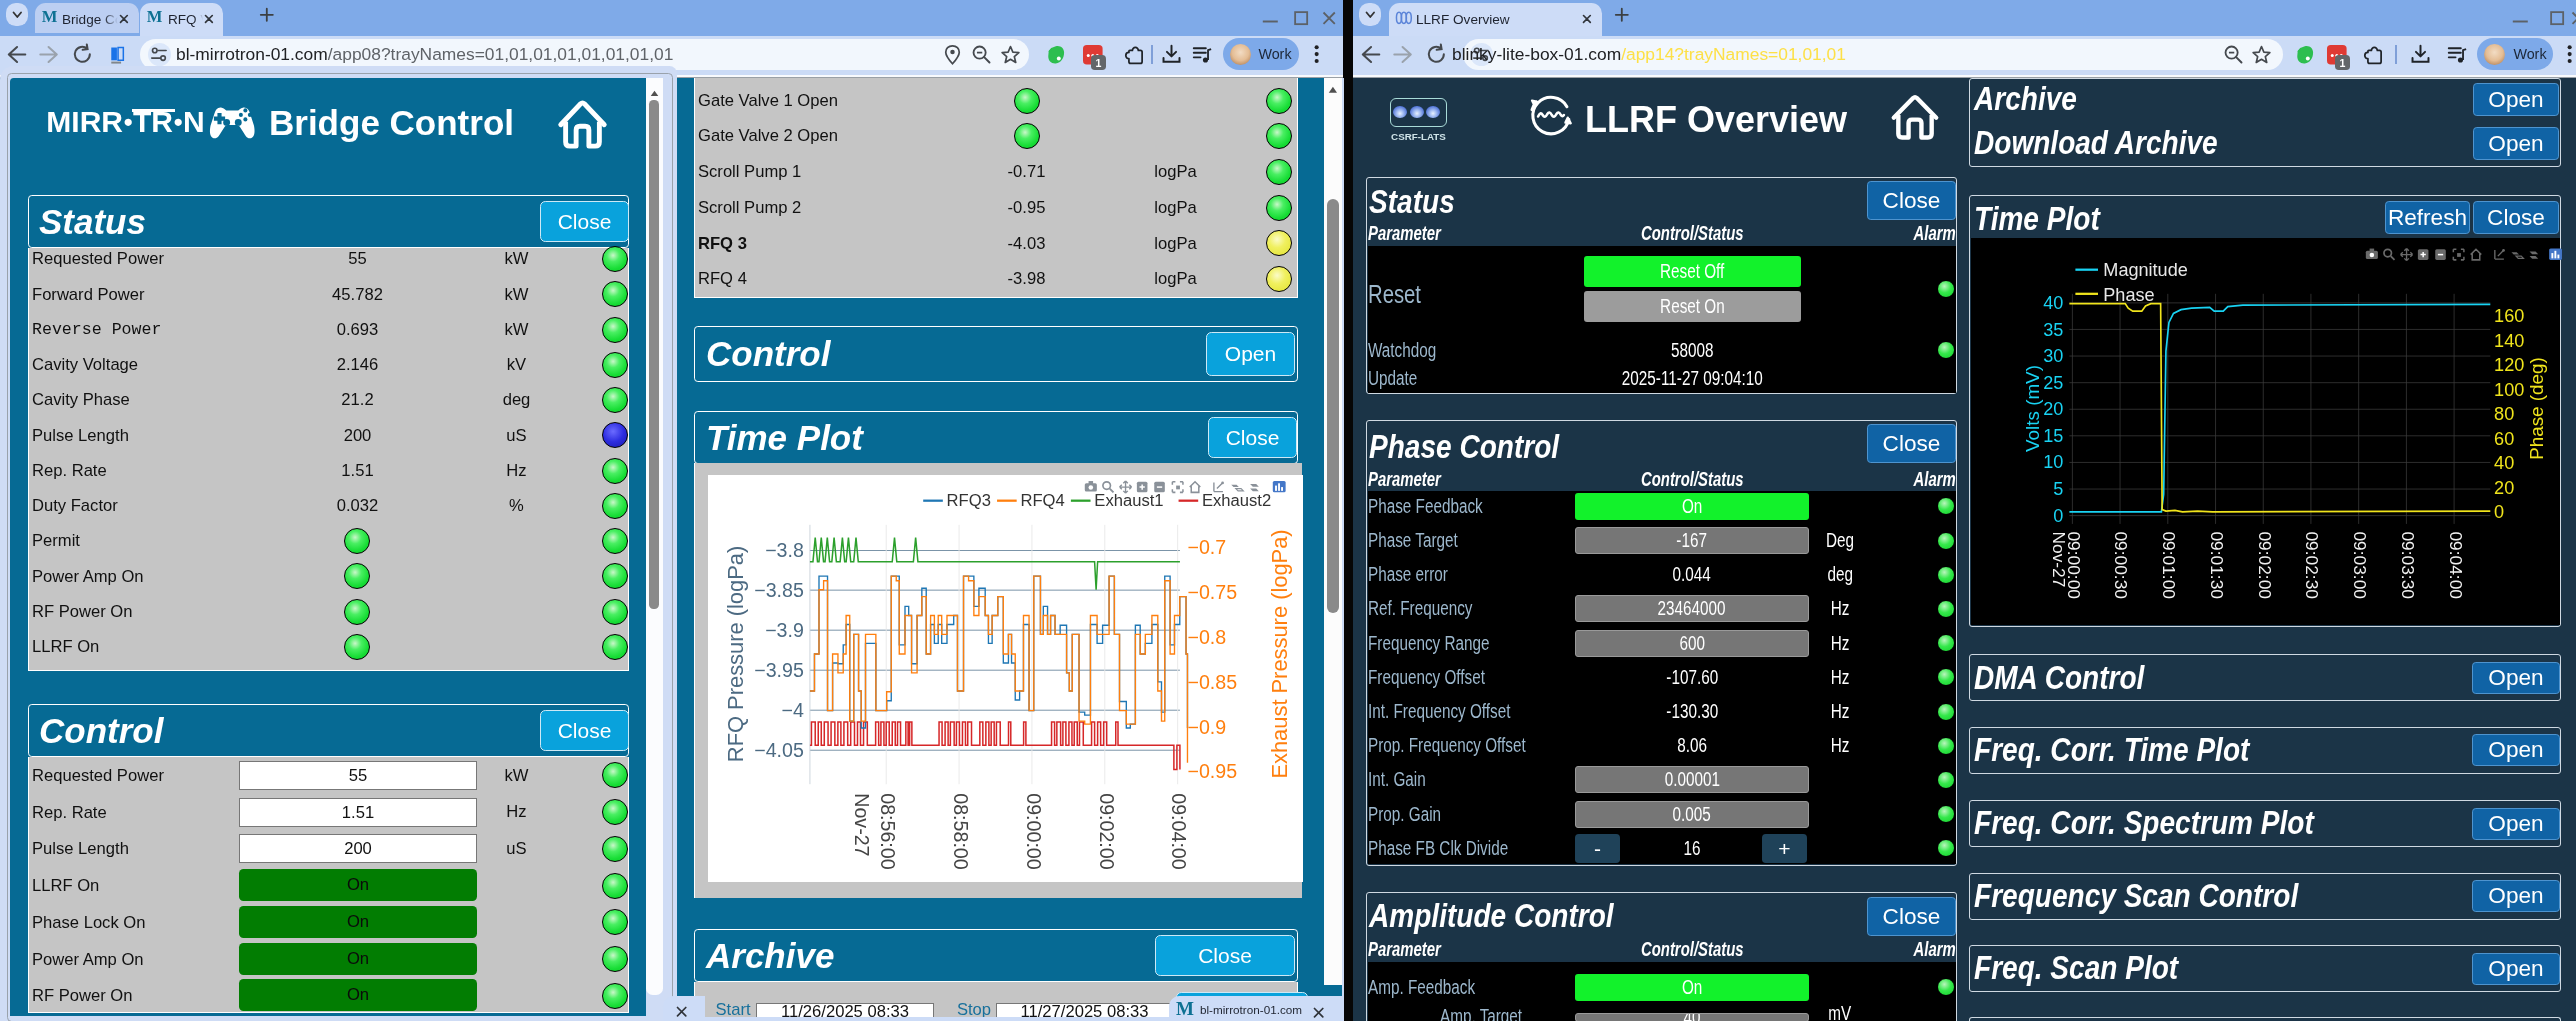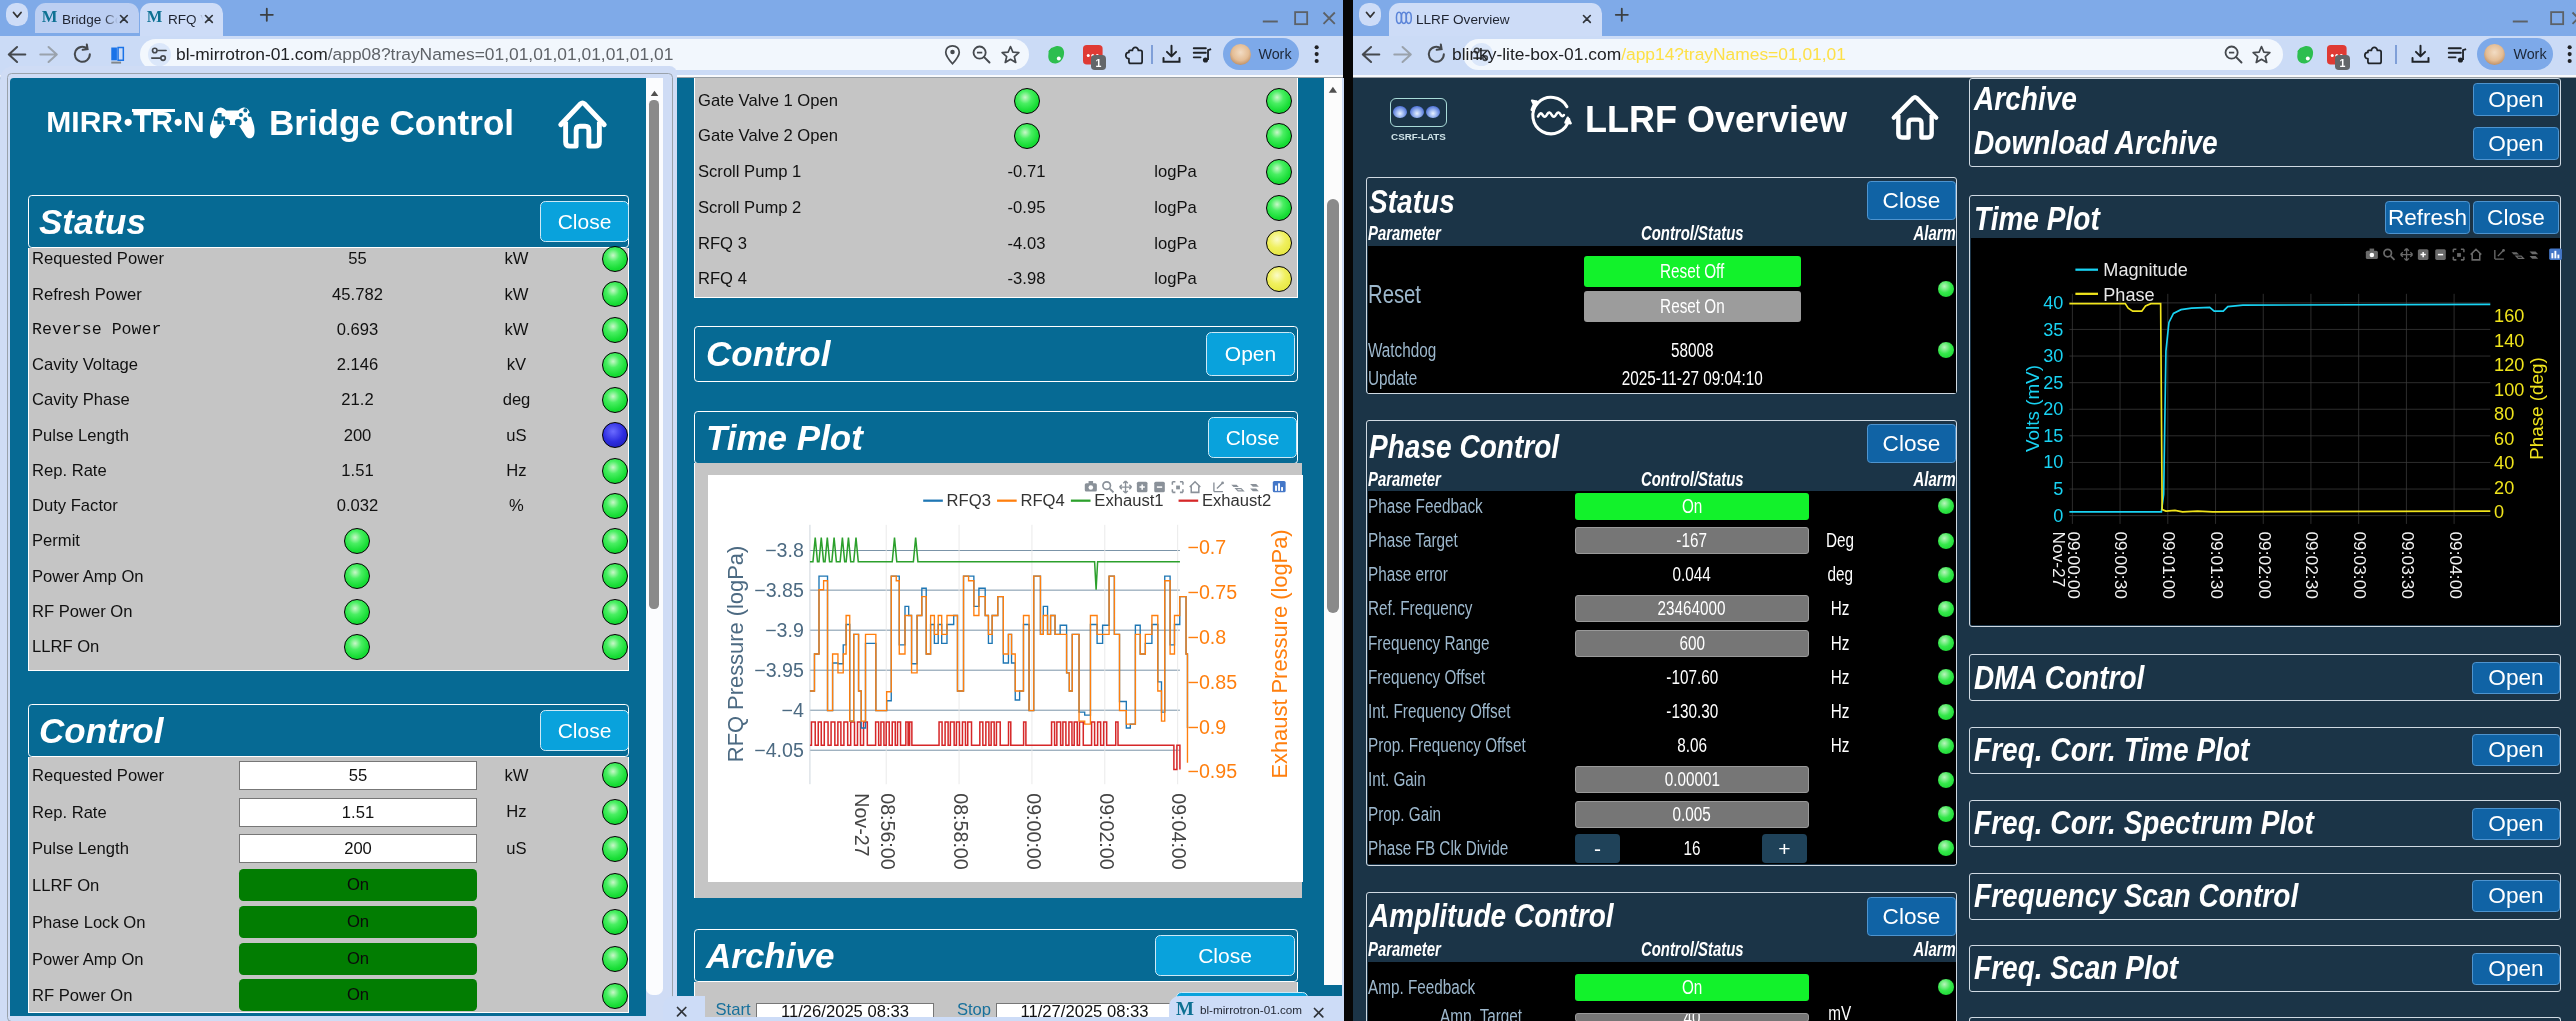--- a/index.html
+++ b/index.html
@@ -215,21 +215,21 @@
 <div class="a" style="left:1014px;top:123px;width:26px;height:26px;border-radius:50%;background:radial-gradient(circle at 42% 35%, #c9f7c9 0%, #49ef62 30%, #17dd35 65%, #0cc226 100%);border:1.9px solid #000;box-sizing:border-box"></div>
 <div class="a" style="left:1266px;top:123px;width:26px;height:26px;border-radius:50%;background:radial-gradient(circle at 42% 35%, #c9f7c9 0%, #49ef62 30%, #17dd35 65%, #0cc226 100%);border:1.9px solid #000;box-sizing:border-box"></div>
 <div class="a" style="left:698px;top:155px;width:249px;height:33px;display:flex;align-items:center;justify-content:flex-start;font-size:16.6px;color:#111;">Scroll Pump 1</div>
 <div class="a" style="left:951px;top:155px;width:151px;height:33px;display:flex;align-items:center;justify-content:center;font-size:16.6px;color:#111;">-0.71</div>
 <div class="a" style="left:1102px;top:155px;width:147px;height:33px;display:flex;align-items:center;justify-content:center;font-size:16.6px;color:#111;">logPa</div>
 <div class="a" style="left:1266px;top:159px;width:26px;height:26px;border-radius:50%;background:radial-gradient(circle at 42% 35%, #c9f7c9 0%, #49ef62 30%, #17dd35 65%, #0cc226 100%);border:1.9px solid #000;box-sizing:border-box"></div>
 <div class="a" style="left:698px;top:191px;width:249px;height:33px;display:flex;align-items:center;justify-content:flex-start;font-size:16.6px;color:#111;">Scroll Pump 2</div>
 <div class="a" style="left:951px;top:191px;width:151px;height:33px;display:flex;align-items:center;justify-content:center;font-size:16.6px;color:#111;">-0.95</div>
 <div class="a" style="left:1102px;top:191px;width:147px;height:33px;display:flex;align-items:center;justify-content:center;font-size:16.6px;color:#111;">logPa</div>
 <div class="a" style="left:1266px;top:195px;width:26px;height:26px;border-radius:50%;background:radial-gradient(circle at 42% 35%, #c9f7c9 0%, #49ef62 30%, #17dd35 65%, #0cc226 100%);border:1.9px solid #000;box-sizing:border-box"></div>
-<div class="a" style="left:698px;top:227px;width:249px;height:33px;display:flex;align-items:center;justify-content:flex-start;font-size:16.6px;color:#111;">RFQ 3</div>
+<div class="a" style="left:698px;top:227px;width:249px;height:33px;display:flex;align-items:center;justify-content:flex-start;font-size:16.6px;color:#111;font-weight:bold;">RFQ 3</div>
 <div class="a" style="left:951px;top:227px;width:151px;height:33px;display:flex;align-items:center;justify-content:center;font-size:16.6px;color:#111;">-4.03</div>
 <div class="a" style="left:1102px;top:227px;width:147px;height:33px;display:flex;align-items:center;justify-content:center;font-size:16.6px;color:#111;">logPa</div>
 <div class="a" style="left:1266px;top:230px;width:26px;height:26px;border-radius:50%;background:radial-gradient(circle at 42% 35%, #fbfbc8 0%, #f0f060 40%, #e2e22e 100%);border:1.9px solid #000;box-sizing:border-box"></div>
 <div class="a" style="left:698px;top:262px;width:249px;height:33px;display:flex;align-items:center;justify-content:flex-start;font-size:16.6px;color:#111;">RFQ 4</div>
 <div class="a" style="left:951px;top:262px;width:151px;height:33px;display:flex;align-items:center;justify-content:center;font-size:16.6px;color:#111;">-3.98</div>
 <div class="a" style="left:1102px;top:262px;width:147px;height:33px;display:flex;align-items:center;justify-content:center;font-size:16.6px;color:#111;">logPa</div>
 <div class="a" style="left:1266px;top:266px;width:26px;height:26px;border-radius:50%;background:radial-gradient(circle at 42% 35%, #fbfbc8 0%, #f0f060 40%, #e2e22e 100%);border:1.9px solid #000;box-sizing:border-box"></div>
 <div class="a" style="left:694px;top:326px;width:604px;height:56px;border:1.5px solid #fff;border-radius:3.8px;box-sizing:border-box"></div>
 <div class="a" style="left:706px;top:326px;width:347px;height:56px;display:flex;align-items:center;justify-content:flex-start;font-size:35px;color:#111;font-weight:bold;font-style:italic;color:#fff">Control</div>
 <div class="a" style="left:1206px;top:332px;width:89px;height:44px;font-size:21px">
@@ -369,21 +369,21 @@
 <div class="a" style="left:28px;top:195px;width:601px;height:53px;border:1.5px solid #fff;border-radius:3.8px;box-sizing:border-box"></div>
 <div class="a" style="left:39px;top:195px;width:347px;height:53px;display:flex;align-items:center;justify-content:flex-start;font-size:35px;color:#111;font-weight:bold;font-style:italic;color:#fff">Status</div>
 <div class="a" style="left:540px;top:201px;width:89px;height:41px;font-size:21px">
     <div class="btnL" style="width:100%;height:100%">Close</div>
   </div>
 <div class="a" style="left:28px;top:248px;width:601px;height:423px;background:#c5c5c5;border:1.5px solid #fff;border-top:none;box-sizing:border-box"></div>
 <div class="a" style="left:32px;top:242px;width:249px;height:33px;display:flex;align-items:center;justify-content:flex-start;font-size:16.6px;color:#111;">Requested Power</div>
 <div class="a" style="left:282px;top:242px;width:151px;height:33px;display:flex;align-items:center;justify-content:center;font-size:16.6px;color:#111;">55</div>
 <div class="a" style="left:441px;top:242px;width:151px;height:33px;display:flex;align-items:center;justify-content:center;font-size:16.6px;color:#111;">kW</div>
 <div class="a" style="left:602px;top:246px;width:26px;height:26px;border-radius:50%;background:radial-gradient(circle at 42% 35%, #c9f7c9 0%, #49ef62 30%, #17dd35 65%, #0cc226 100%);border:1.9px solid #000;box-sizing:border-box"></div>
-<div class="a" style="left:32px;top:278px;width:249px;height:33px;display:flex;align-items:center;justify-content:flex-start;font-size:16.6px;color:#111;">Refresh Power</div>
+<div class="a" style="left:32px;top:278px;width:249px;height:33px;display:flex;align-items:center;justify-content:flex-start;font-size:16.6px;color:#111;">Forward Power</div>
 <div class="a" style="left:282px;top:278px;width:151px;height:33px;display:flex;align-items:center;justify-content:center;font-size:16.6px;color:#111;">45.782</div>
 <div class="a" style="left:441px;top:278px;width:151px;height:33px;display:flex;align-items:center;justify-content:center;font-size:16.6px;color:#111;">kW</div>
 <div class="a" style="left:602px;top:281px;width:26px;height:26px;border-radius:50%;background:radial-gradient(circle at 42% 35%, #c9f7c9 0%, #49ef62 30%, #17dd35 65%, #0cc226 100%);border:1.9px solid #000;box-sizing:border-box"></div>
 <div class="a" style="left:32px;top:313px;width:249px;height:33px;display:flex;align-items:center;justify-content:flex-start;font-size:16.6px;color:#111;font-family:Liberation Mono, monospace;">Reverse Power</div>
 <div class="a" style="left:282px;top:313px;width:151px;height:33px;display:flex;align-items:center;justify-content:center;font-size:16.6px;color:#111;">0.693</div>
 <div class="a" style="left:441px;top:313px;width:151px;height:33px;display:flex;align-items:center;justify-content:center;font-size:16.6px;color:#111;">kW</div>
 <div class="a" style="left:602px;top:317px;width:26px;height:26px;border-radius:50%;background:radial-gradient(circle at 42% 35%, #c9f7c9 0%, #49ef62 30%, #17dd35 65%, #0cc226 100%);border:1.9px solid #000;box-sizing:border-box"></div>
 <div class="a" style="left:32px;top:348px;width:249px;height:33px;display:flex;align-items:center;justify-content:flex-start;font-size:16.6px;color:#111;">Cavity Voltage</div>
 <div class="a" style="left:282px;top:348px;width:151px;height:33px;display:flex;align-items:center;justify-content:center;font-size:16.6px;color:#111;">2.146</div>
 <div class="a" style="left:441px;top:348px;width:151px;height:33px;display:flex;align-items:center;justify-content:center;font-size:16.6px;color:#111;">kV</div>

